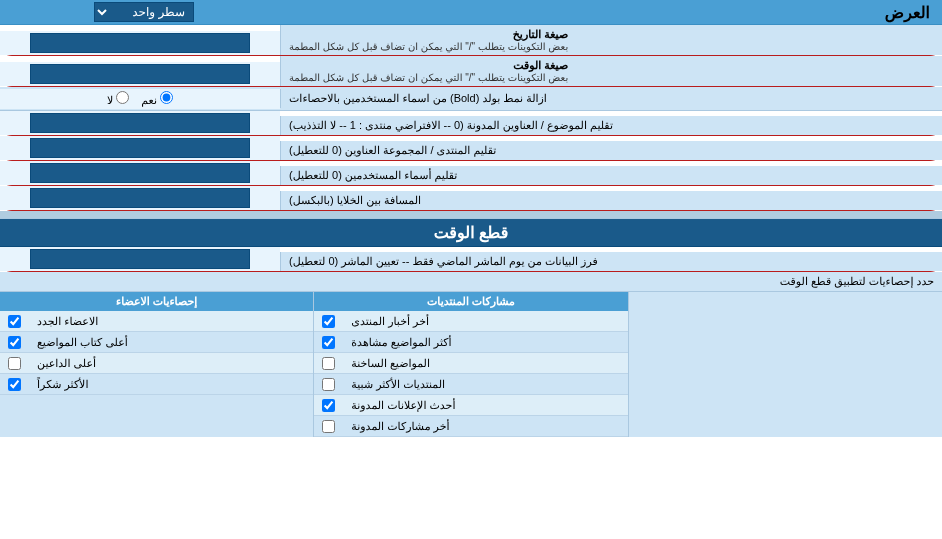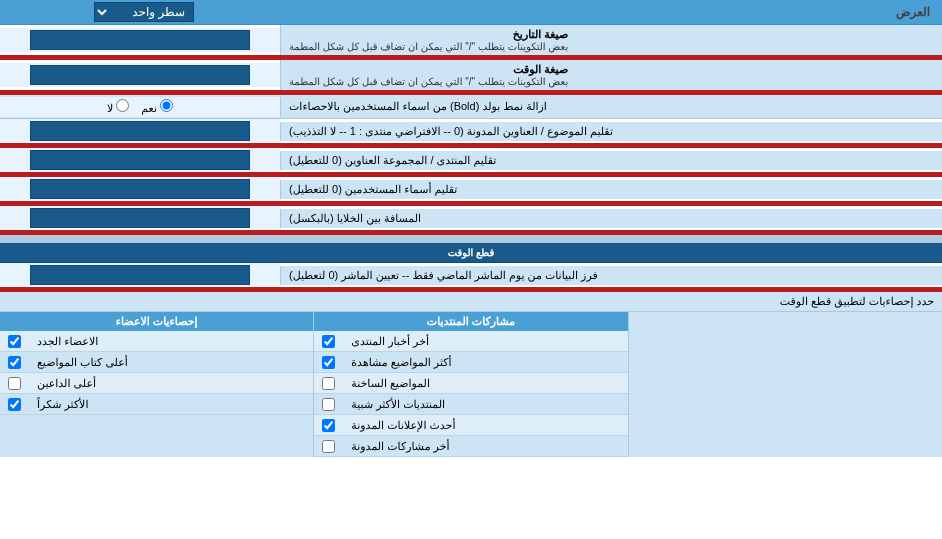--- a/index.html
+++ b/index.html
@@ -22,23 +22,23 @@
       align-items: center;
       background: #4a9fd4;
       border-bottom: 1px solid #3a8fc4;
       padding: 2px 4px;
       min-height: 22px;
     }
     .top-bar .label-cell {
       flex: 1;
       text-align: right;
       padding-right: 8px;
-      color: #404040;
+      color: #000000;
       font-weight: bold;
-      font-size: 12px;
+      font-size: 16px;
     }
     .top-bar .input-cell {
       width: 280px;
       display: flex;
       align-items: center;
       justify-content: center;
     }
 
     select.inline-select {
       background: #1a5a8a;
@@ -46,23 +46,24 @@
       border: 1px solid #0a4a7a;
       padding: 1px 4px;
       font-size: 12px;
       direction: rtl;
       min-width: 100px;
     }
 
     
     .form-row {
       display: flex;
-      align-items: center;
-      border-bottom: 5px solid #b91c1c;
+      align-items: flex-end;
+      border-bottom: 1px solid #b91c1c;
       min-height: 24px;
+      border-radius: 12px;
     }
 
     .desc-cell {
       flex: 1;
       padding: 3px 8px;
       text-align: right;
       color: #000;
       font-size: 11px;
       display: flex;
       align-items: center;
@@ -116,21 +117,21 @@
       font-size: 11px;
     }
 
     
     .section-header {
       background: #1a5a8a;
       color: #fff;
       font-weight: bold;
       text-align: center;
       padding: 4px 8px;
-      font-size: 10px;
+      font-size: 16px;
       border-bottom: 1px solid #0a4a7a;
     }
 
     
     .desc-cell .sub-text {
       font-size: 10px;
       color: #333;
       display: block;
       text-align: right;
     }
@@ -149,20 +150,21 @@
       border-left: none;
     }
 
     .col-header-blue {
       background: #4a9fd4;
       color: #fff;
       font-weight: bold;
       text-align: center;
       padding: 3px 12px;
       font-size: 11px;
+      font-family: Liberation Serif, serif;
     }
 
     .checkbox-row {
       display: flex;
       align-items: center;
       justify-content: flex-end;
       padding: 2px 8px;
       border-bottom: 1px solid #bbd4e8;
       background: #cde4f5;
       font-size: 11px;

